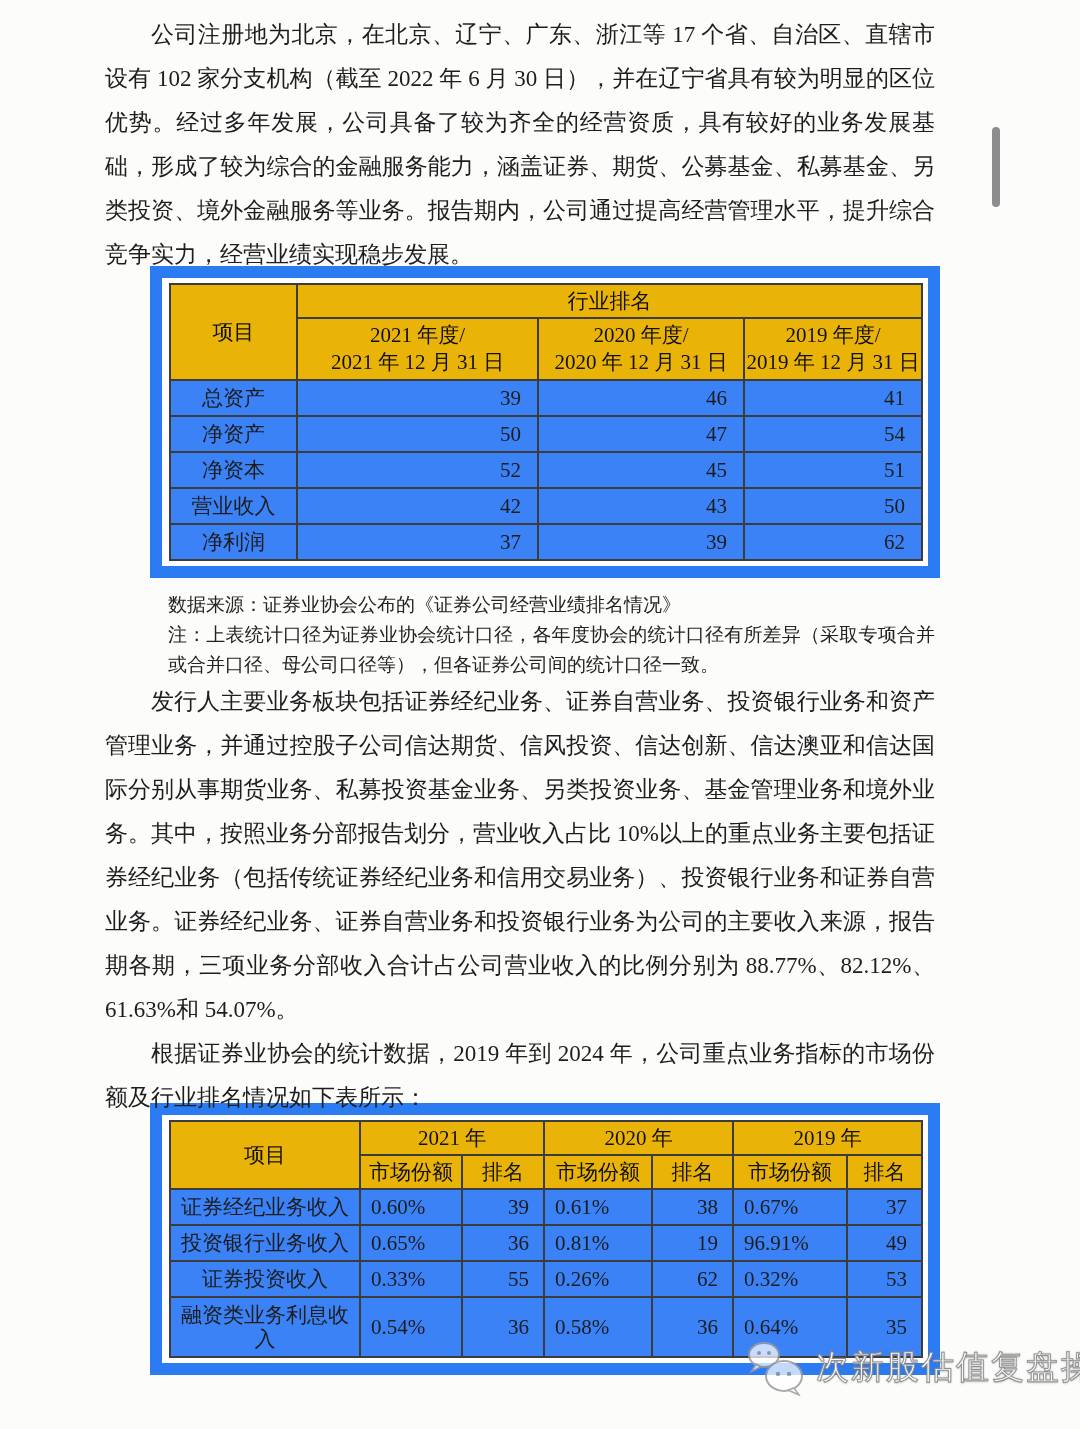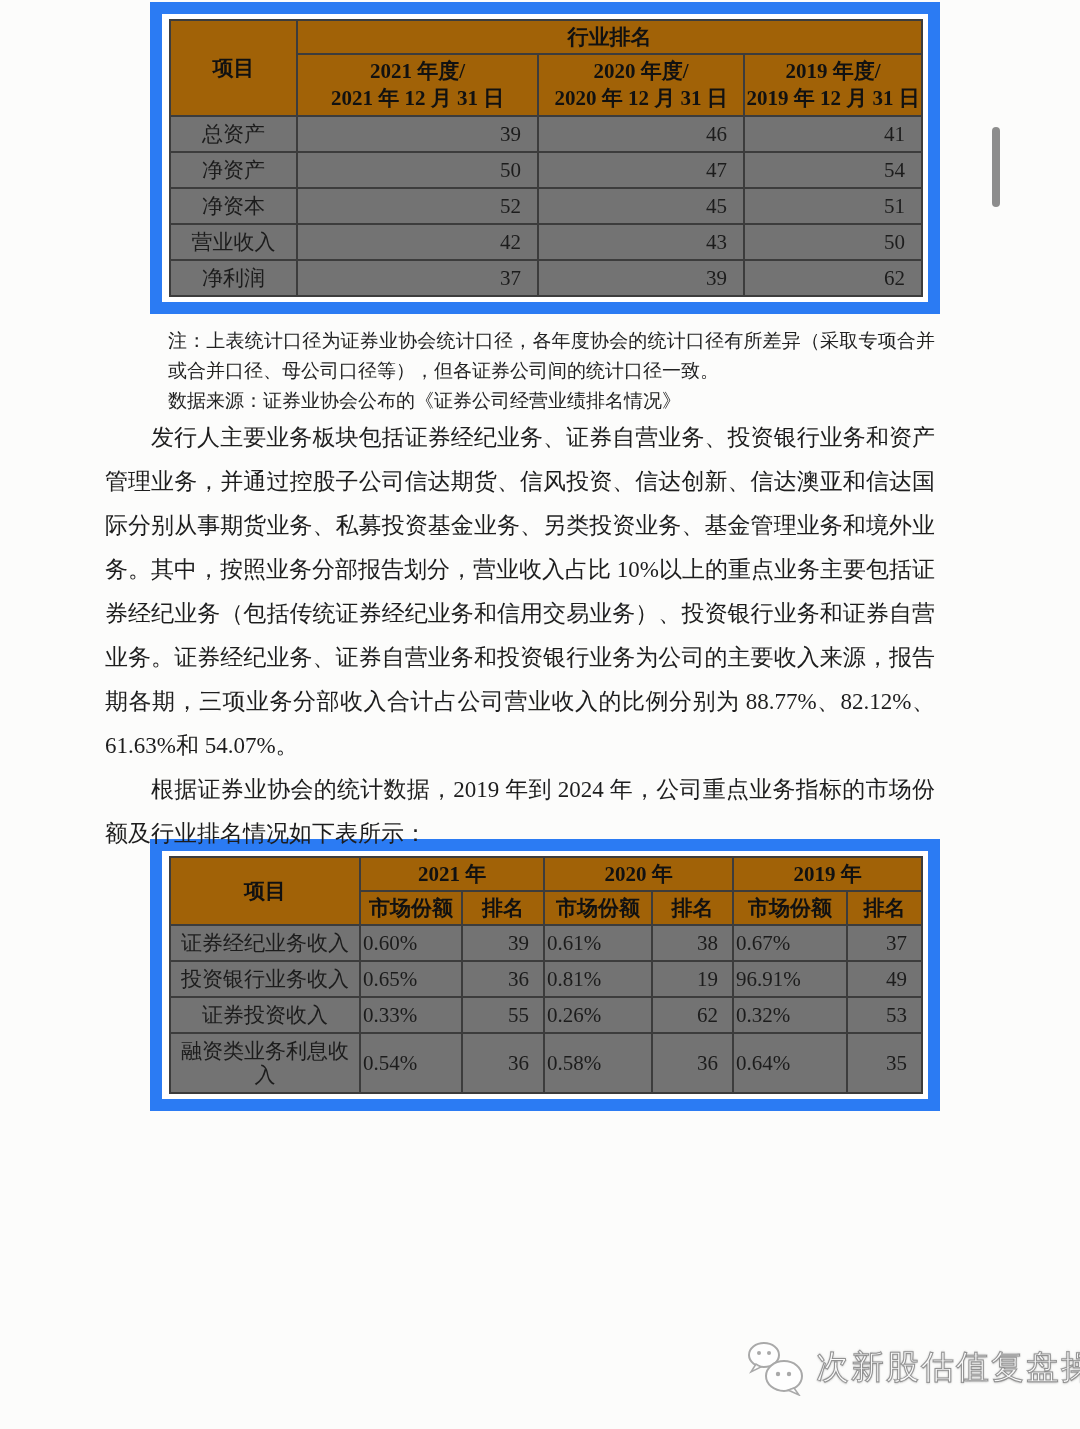--- a/index.html
+++ b/index.html
@@ -20,23 +20,23 @@
 
   .table-frame {
     box-sizing:border-box; width:790px; margin-left:45px;
     border:12px solid #2b7bf3; background:#ffffff; padding:5px 7px;
   }
   .frame1 { margin-top:-11px; }
   .frame2 { margin-top:-17px; }
 
   table { border-collapse:collapse; table-layout:fixed; width:752px; font-size:21px; }
   th, td { border:2px solid #3c3c3c; overflow:hidden; }
-  th { background:#a16207; font-weight:bold; padding:3px 0; line-height:26px; color:#111; }
+  th { background:#eab308; font-weight:normal; padding:3px 0; line-height:26px; color:#111; }
   th .hline { line-height:27px; }
-  td { background:#737373; padding:5px 2px; line-height:24px; }
+  td { background:#3b82f6; padding:5px 10px; line-height:24px; }
   td.label { text-align:center; }
   td.num  { text-align:right; padding-right:16px; }
   td.pct  { }
   td.rank { text-align:right; padding-right:14px; }
 
   .notes { margin:12px 0 0 63px; width:767px; }
   .notes p { margin:0; font-size:19px; line-height:30px; text-align:justify; color:#222; }
 
   .scroll-thumb {
     position:absolute; left:992px; top:127px; width:8px; height:80px;
@@ -58,20 +58,21 @@
 </style>
 </head>
 <body>
 
 <div class="page">
 
   <div class="scroll-thumb"></div>
 
   <div class="content">
 
+    <p class="body">公司注册地为北京，在北京、辽宁、广东、浙江等 17 个省、自治区、直辖市设有 102 家分支机构（截至 2022 年 6 月 30 日），并在辽宁省具有较为明显的区位优势。经过多年发展，公司具备了较为齐全的经营资质，具有较好的业务发展基础，形成了较为综合的金融服务能力，涵盖证券、期货、公募基金、私募基金、另类投资、境外金融服务等业务。报告期内，公司通过提高经营管理水平，提升综合竞争实力，经营业绩实现稳步发展。</p>
 
 
     <div class="table-frame frame1">
       <table>
         <colgroup>
             <col style="width:127px">
             <col style="width:241px">
             <col style="width:206px">
             <col style="width:178px">
           </colgroup>
@@ -124,22 +125,22 @@
             <td class="label">净利润</td>
             <td class="num">37</td>
             <td class="num">39</td>
             <td class="num">62</td>
           </tr>
         </tbody>
       </table>
     </div>
 
     <div class="notes">
+      <p>数据来源：证券业协会公布的《证券公司经营业绩排名情况》</p>
       <p>注：上表统计口径为证券业协会统计口径，各年度协会的统计口径有所差异（采取专项合并或合并口径、母公司口径等），但各证券公司间的统计口径一致。</p>
-      <p>数据来源：证券业协会公布的《证券公司经营业绩排名情况》</p>
     </div>
 
     <p class="body mt-p3">发行人主要业务板块包括证券经纪业务、证券自营业务、投资银行业务和资产管理业务，并通过控股子公司信达期货、信风投资、信达创新、信达澳亚和信达国际分别从事期货业务、私募投资基金业务、另类投资业务、基金管理业务和境外业务。其中，按照业务分部报告划分，营业收入占比 10%以上的重点业务主要包括证券经纪业务（包括传统证券经纪业务和信用交易业务）、投资银行业务和证券自营业务。证券经纪业务、证券自营业务和投资银行业务为公司的主要收入来源，报告期各期，三项业务分部收入合计占公司营业收入的比例分别为 88.77%、82.12%、61.63%和 54.07%。</p>
 
     <p class="body mt-p4">根据证券业协会的统计数据，2019 年到 2024 年，公司重点业务指标的市场份额及行业排名情况如下表所示：</p>
 
     <div class="table-frame frame2">
       <table>
         <colgroup>
             <col style="width:190px">

